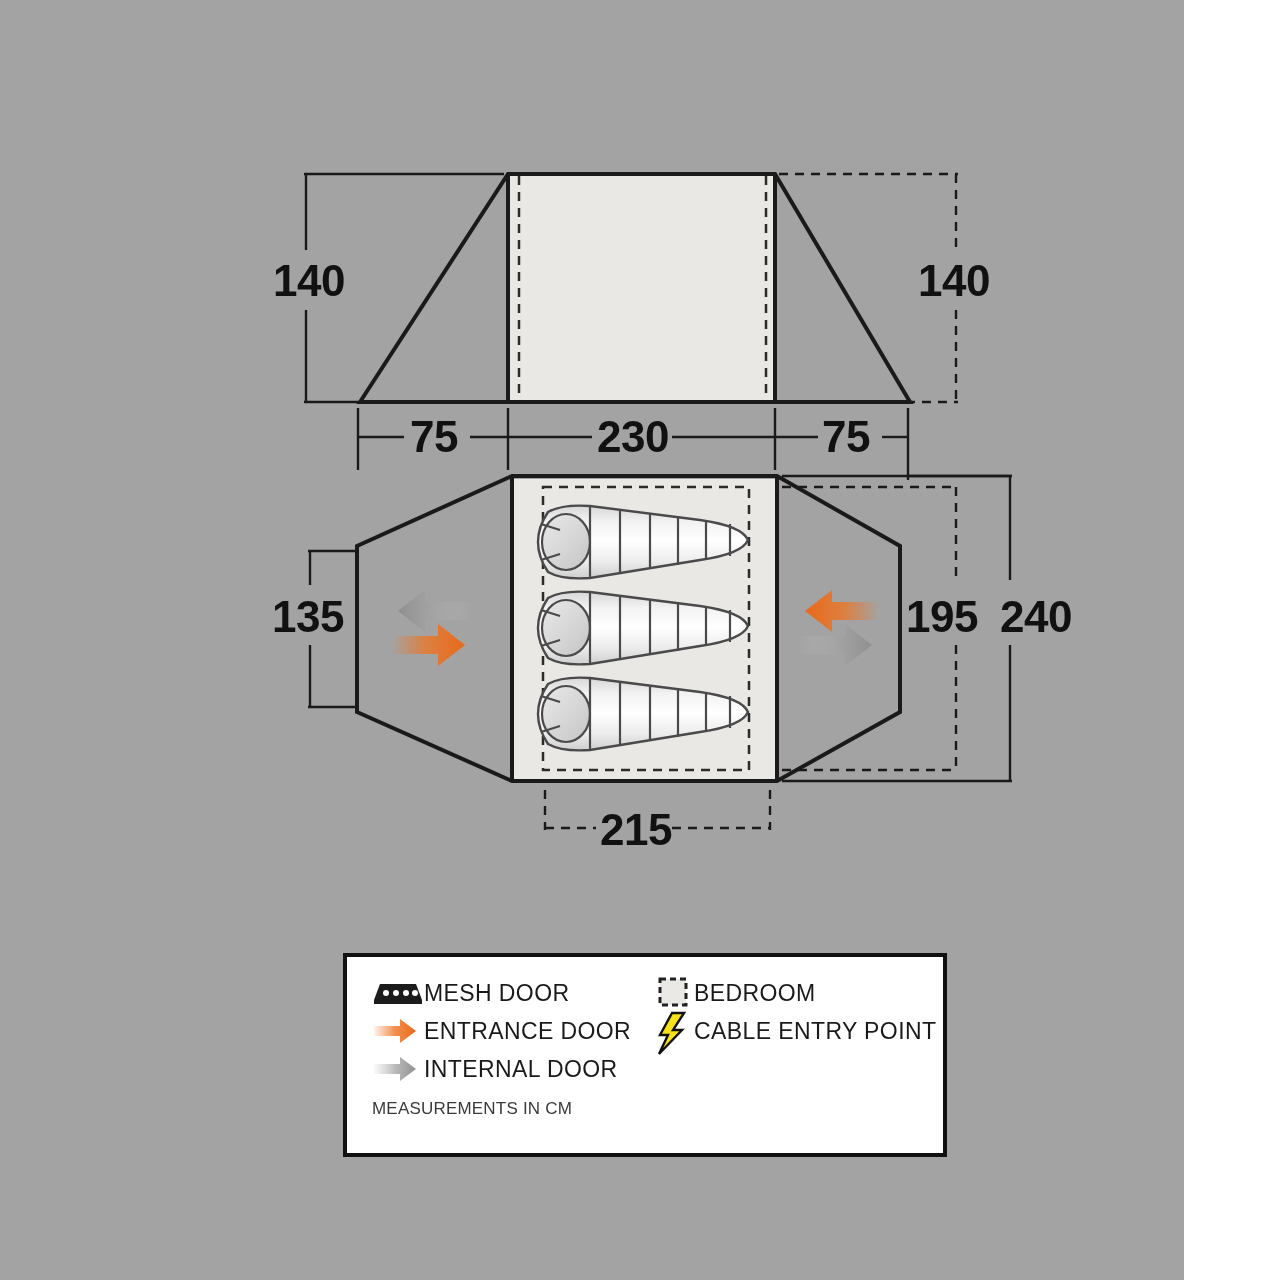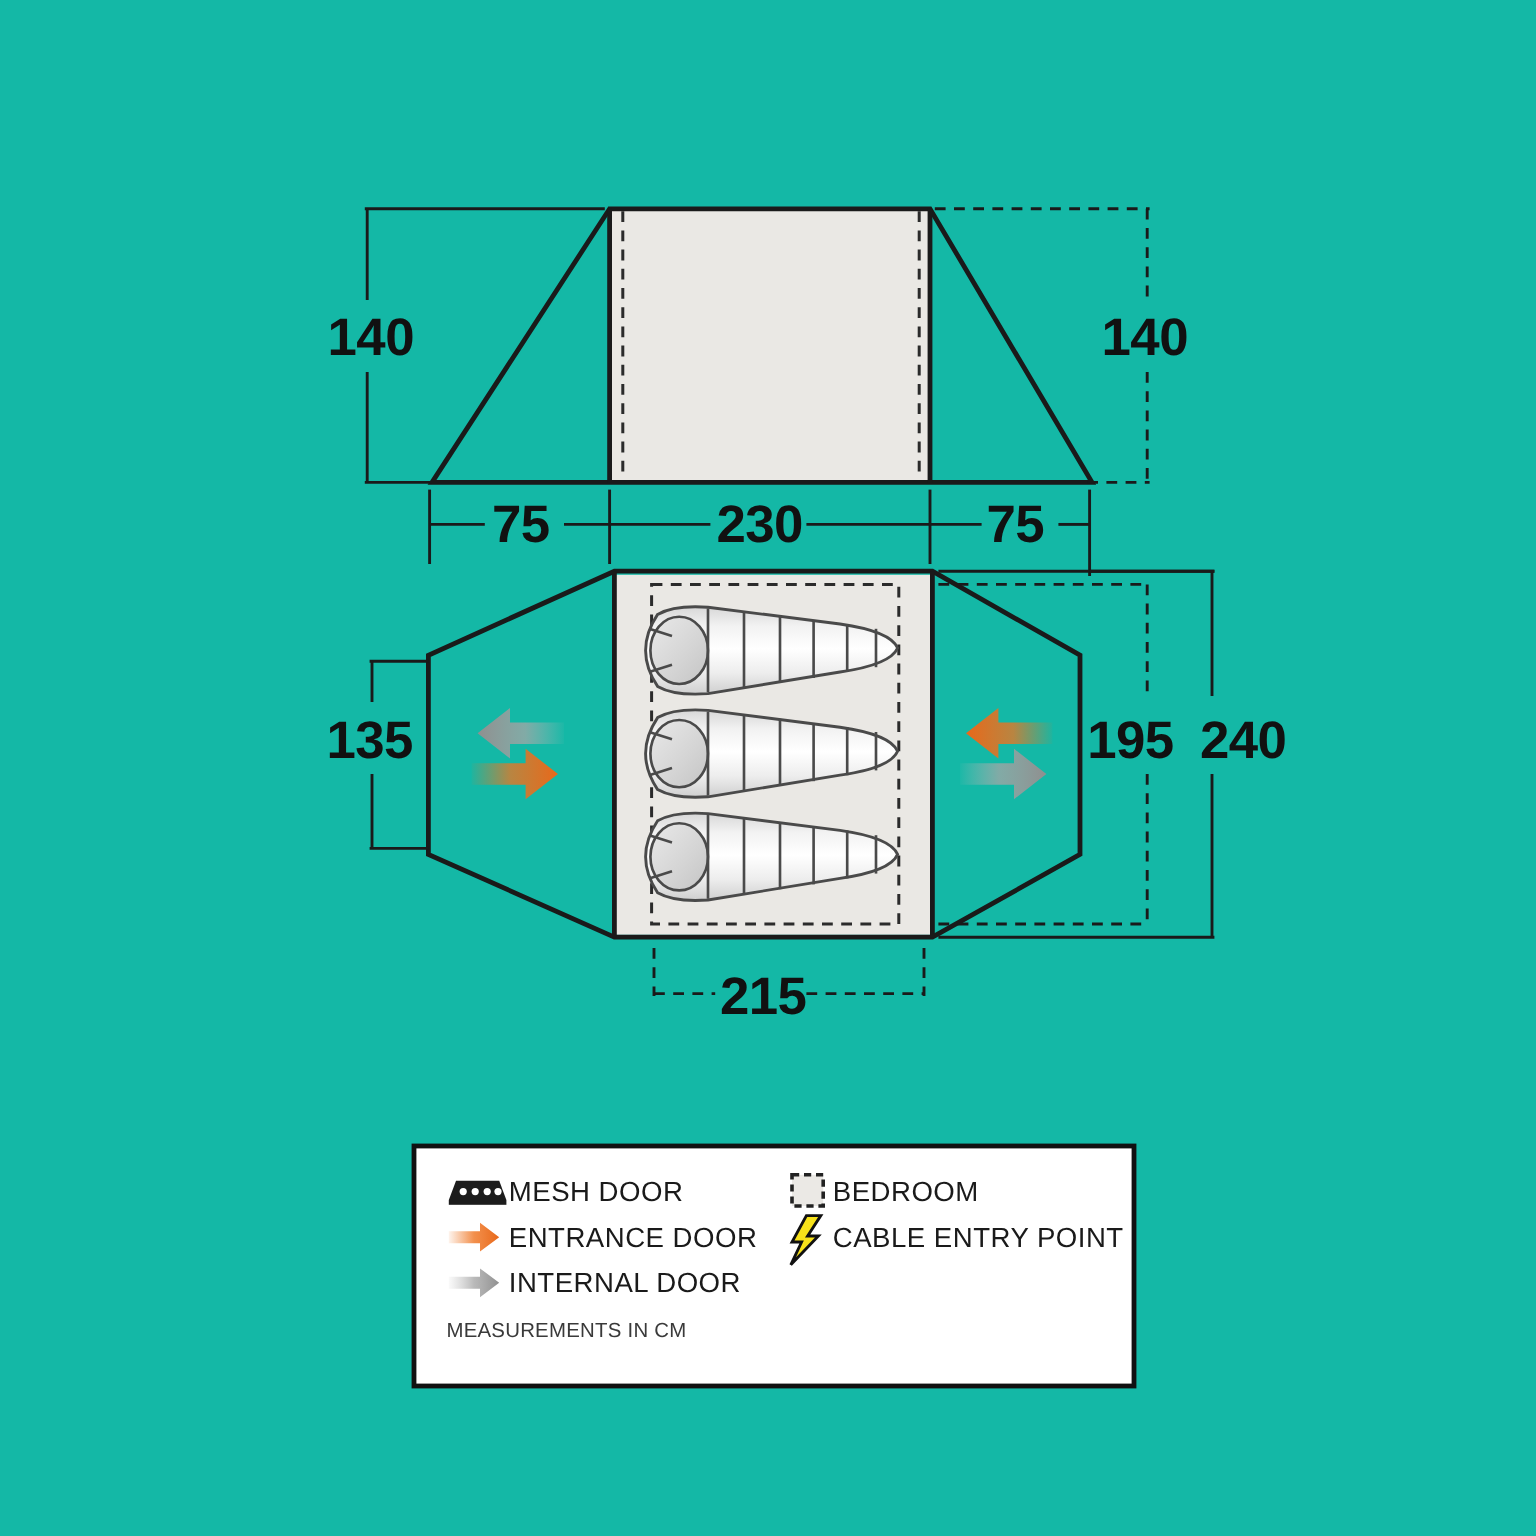--- a/index.html
+++ b/index.html
@@ -9,23 +9,23 @@
     background: #ffffff;
   }
   body {
     width: 1280px;
     height: 1280px;
     font-family: "Liberation Sans", sans-serif;
     overflow: hidden;
   }
   #sheet {
     position: relative;
-    width: 1280px;
+    width: 1184px;
     height: 1280px;
-    background: #14b8a6;
+    background: #a3a3a3;
   }
   #sheet svg {
     position: absolute;
     top: 0;
     left: 0;
     width: 1280px;
     height: 1280px;
   }
   .dim-text {
     font-family: "Liberation Sans", sans-serif;

